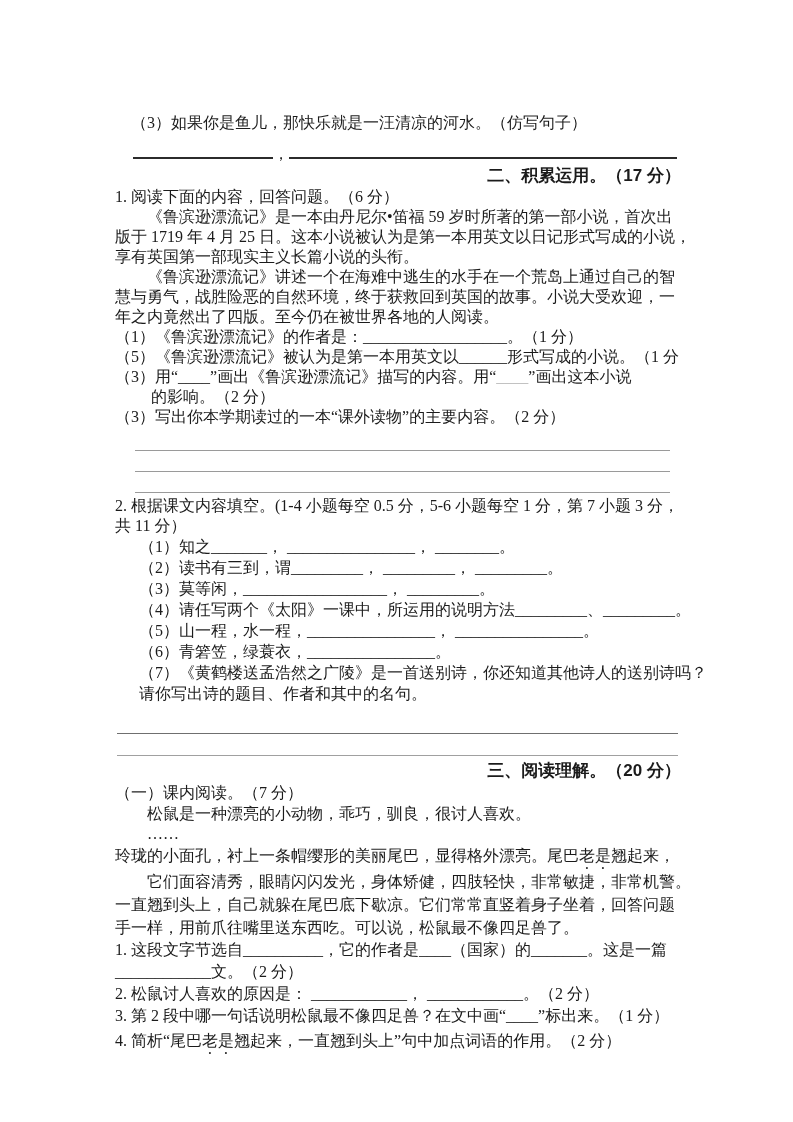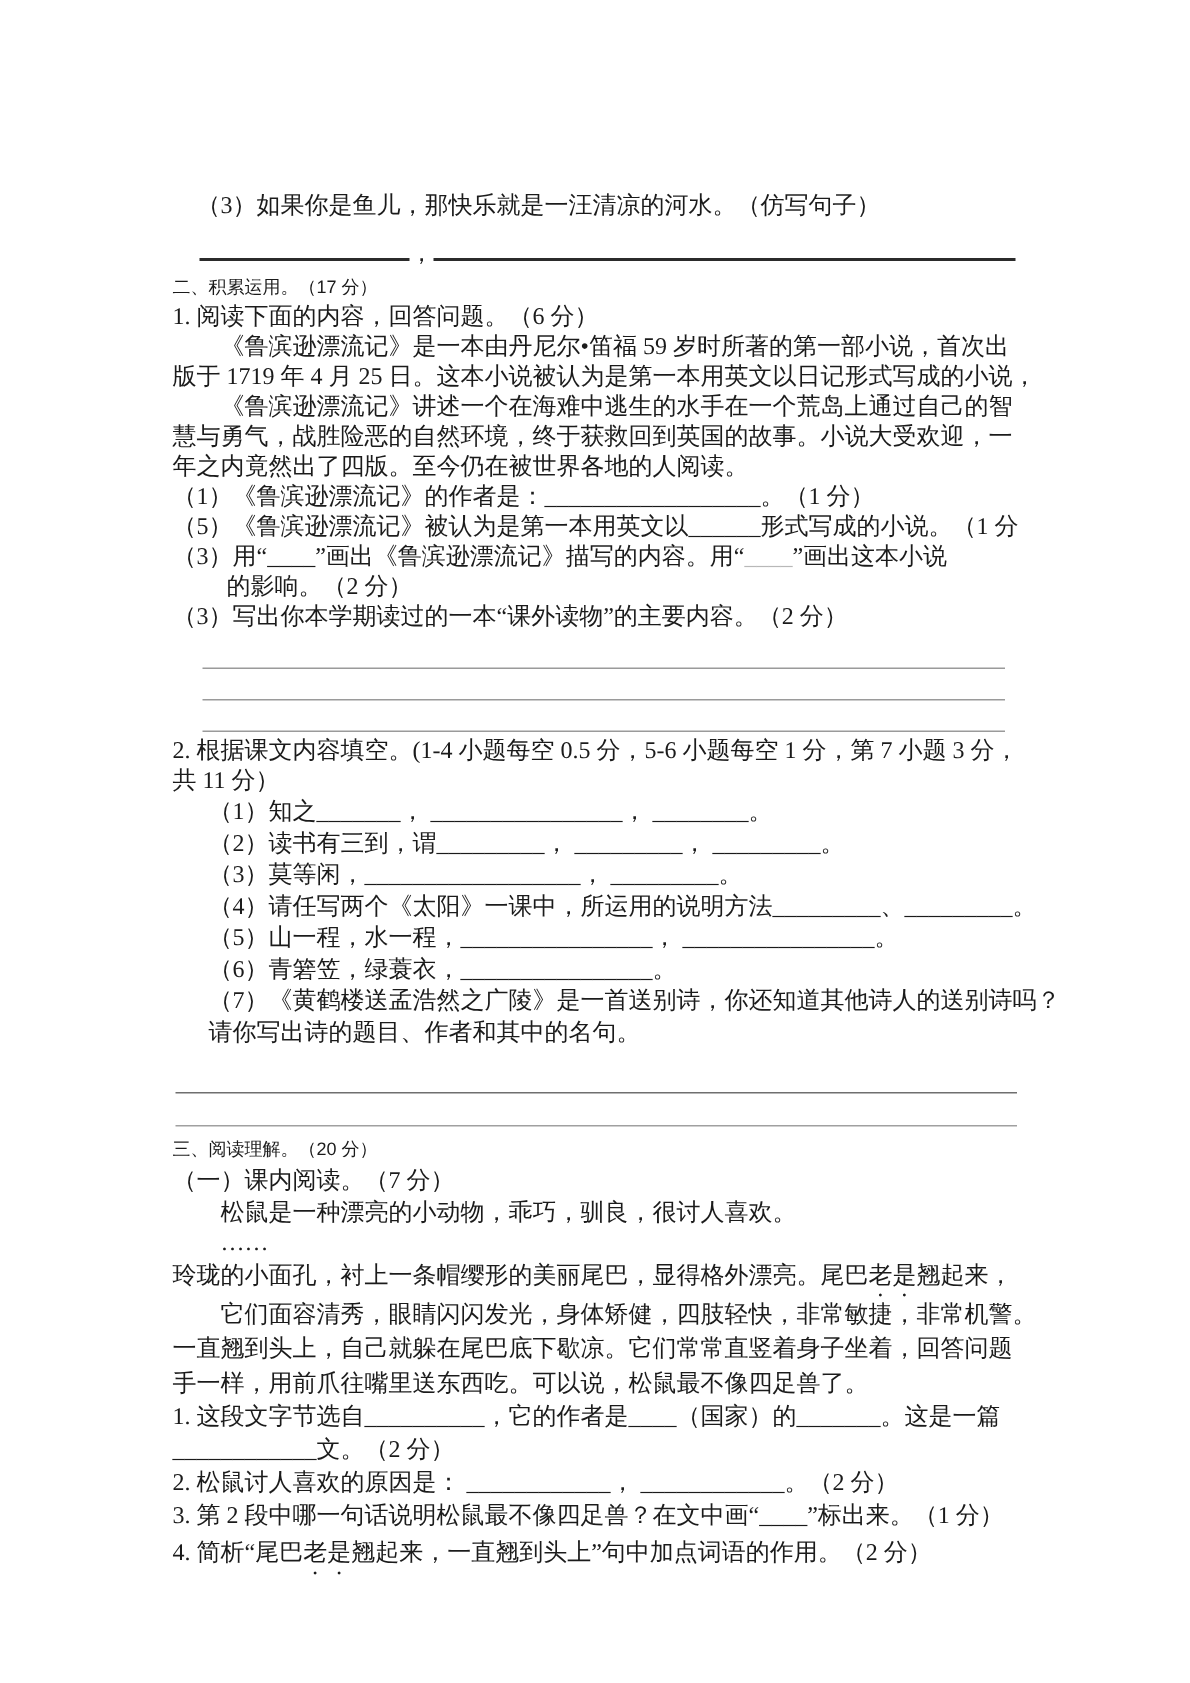--- a/index.html
+++ b/index.html
@@ -9,42 +9,43 @@
     height: 1122px;
     background: #ffffff;
     color: #1b1b1b;
     font-family: "Liberation Serif", "DejaVu Serif", serif;
     font-size: 16px;
     overflow: hidden;
   }
   .content {
     position: absolute;
     left: 115px;
-    top: 128px;
+    top: 113px;
     width: 566px;
   }
   .line {
     line-height: 20px;
     height: 20px;
     white-space: nowrap;
     overflow: visible;
   }
   .lh21 { line-height: 21px; height: 21px; margin-left: 24px; }
   .lh22 { line-height: 22px; height: 22px; }
   .lh23 { line-height: 23px; height: 23px; }
   .indent1 { padding-left: 16px; }   
   .indent2 { padding-left: 32px; }   
   .indent3 { padding-left: 36px; }   
   .heading {
     font-family: "Liberation Sans", "DejaVu Sans", sans-serif;
-    font-weight: normal;
-    font-size: 12px;
+    font-weight: bold;
+    font-size: 17px;
     line-height: 22px;
     height: 22px;
     white-space: nowrap;
+    text-align: right;
   }
   
   .blank-row { margin-top: 9px; margin-bottom: 1px; }
   .rule {
     display: inline-block;
     height: 15px;
     border-bottom: 2px solid #2b2b2b;
     vertical-align: baseline;
   }
   .rule-short { width: 140px; margin-left: 18px; }
@@ -84,20 +85,21 @@
 
     <div class="line indent1">（3）如果你是鱼儿，那快乐就是一汪清凉的河水。（仿写句子）</div>
 
     <div class="line blank-row"><span class="rule rule-short"></span><span>，</span><span class="rule rule-long"></span></div>
 
     <div class="heading mt3">二、积累运用。（17 分）</div>
     <div class="line">1. 阅读下面的内容，回答问题。（6 分）</div>
 
     <div class="line indent2">《鲁滨逊漂流记》是一本由丹尼尔•笛福 59 岁时所著的第一部小说，首次出</div>
     <div class="line">版于 1719 年 4 月 25 日。这本小说被认为是第一本用英文以日记形式写成的小说，</div>
+    <div class="line">享有英国第一部现实主义长篇小说的头衔。</div>
 
     <div class="line indent2">《鲁滨逊漂流记》讲述一个在海难中逃生的水手在一个荒岛上通过自己的智</div>
     <div class="line">慧与勇气，战胜险恶的自然环境，终于获救回到英国的故事。小说大受欢迎，一</div>
     <div class="line">年之内竟然出了四版。至今仍在被世界各地的人阅读。</div>
 
     <div class="line">（1）《鲁滨逊漂流记》的作者是：__________________。（1 分）</div>
     <div class="line">（5）《鲁滨逊漂流记》被认为是第一本用英文以______形式写成的小说。（1 分</div>
     <div class="line"><span>（3）用“</span><span>____</span><span>”画出《鲁滨逊漂流记》描写的内容。用“</span><span class="faint-blank">____</span><span>”画出这本小说</span></div>
     <div class="line indent3">的影响。（2 分）</div>
     <div class="line">（3）写出你本学期读过的一本“课外读物”的主要内容。（2 分）</div>

